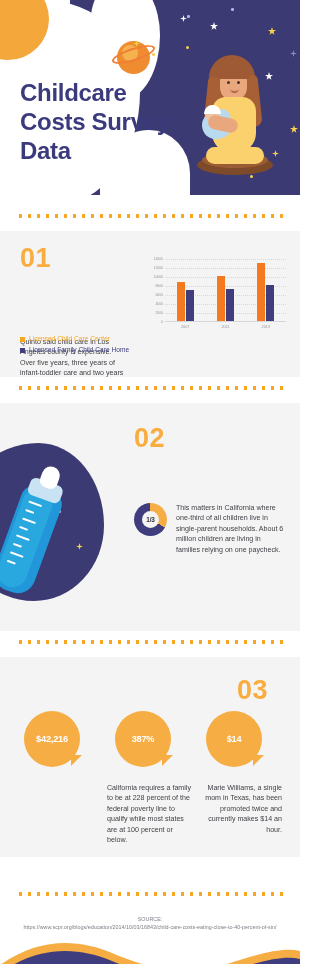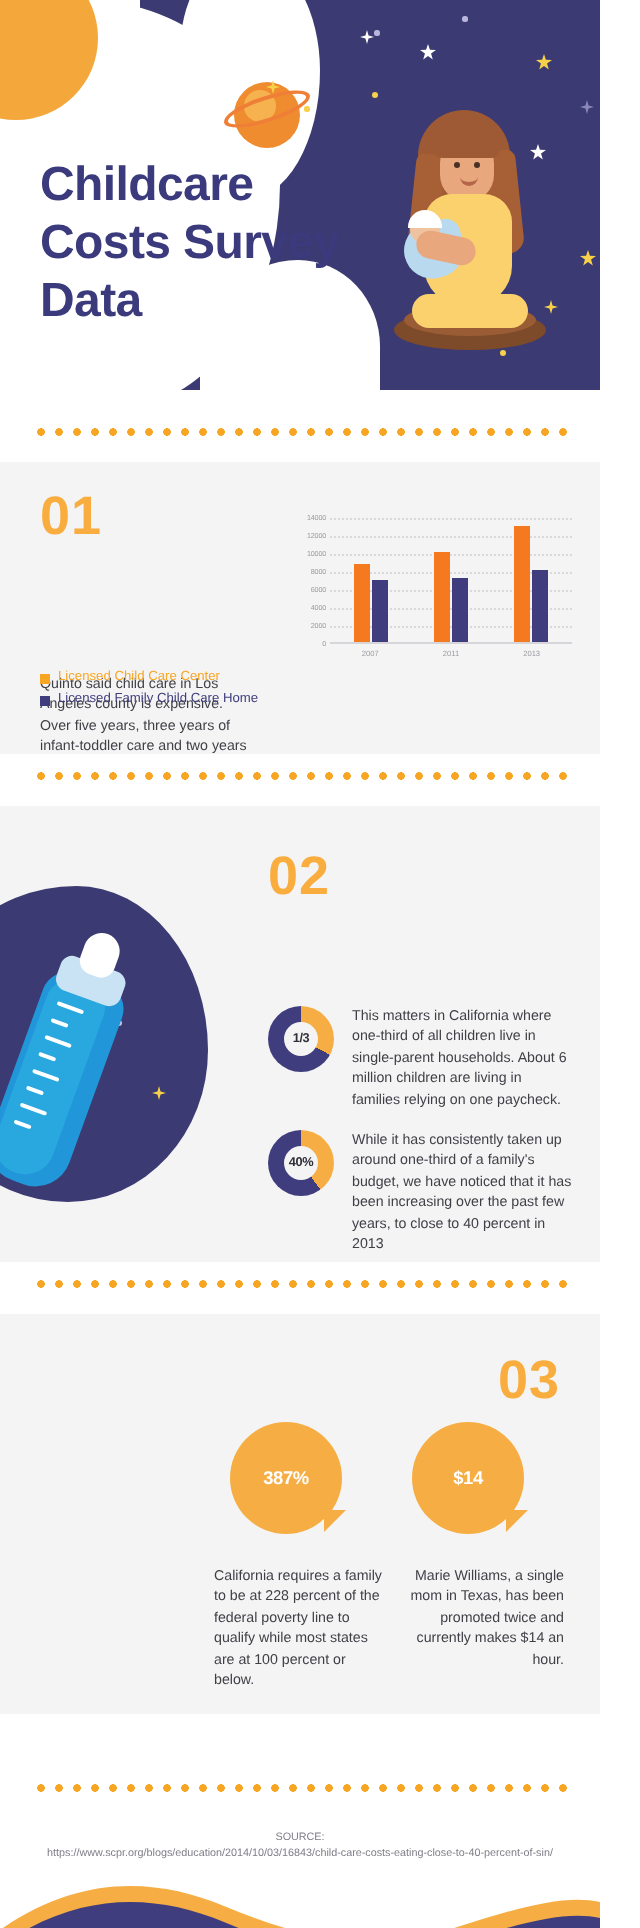--- a/index.html
+++ b/index.html
@@ -149,21 +149,21 @@
      background:#29a8e0; border-radius:11px 11px 15px 15px; }
   .bot-collar { position:absolute; left:4px; top:14px; width:34px; height:18px;
      background:#c9e2f4; border-radius:6px; }
   .bot-nipple { position:absolute; left:12px; top:-2px; width:18px; height:22px;
      background:#ffffff; border-radius:9px 9px 7px 7px; }
   .bot-ticks { position:absolute; left:9px; top:38px; width:17px; height:70px; }
   .bot-ticks i { position:absolute; left:0; height:2px; background:#ffffff; border-radius:1px; }
 
   
   .s03 { height:200px; }
-  .s03 .num { position:absolute; right:20px; top:18px; }
+  .s03 .num { position:absolute; right:32px; top:18px; }
   .stat-col { position:absolute; top:54px; width:86px; }
   .stat-col.c1 { left:16px; }
   .stat-col.c2 { left:107px; }
   .stat-col.c3 { left:198px;text-align:right; }
   .circle-wrap { position:relative; width:56px; height:60px; margin:0 auto 0 8px; }
   .big-circle { position:absolute; left:0; top:0; width:56px; height:56px;
      background:#f6ae44; border-radius:50%; display:flex; align-items:center; justify-content:center; }
   .big-circle span { font-size:9.2px; font-weight:bold; color:#ffffff; letter-spacing:-0.2px; }
   .corner-tri { position:absolute; left:47px; top:44px; width:0; height:0;
      border-left:11px solid #f6ae44; border-bottom:11px solid transparent; }
@@ -327,38 +327,36 @@
 
     <div class="stat one">
       <div class="donut" id="donut1" style="background: conic-gradient(rgb(246, 174, 68) 0deg, rgb(246, 174, 68) 118.8deg, rgb(63, 61, 125) 118.8deg, rgb(63, 61, 125) 360deg);">
         <div class="hole">
             <span>1/3</span>
           </div>
       </div>
       <p class="body-text copy">This matters in California where one-third of all children live in single-parent households. About 6 million children are living in families relying on one paycheck.</p>
     </div>
 
-    <div class="stat two">
-      <div class="donut" id="donut2" style="background: conic-gradient(rgb(246, 174, 68) 0deg, rgb(246, 174, 68) 144deg, rgb(63, 61, 125) 144deg, rgb(63, 61, 125) 360deg);">
-        <div class="hole">
-            <span>40%</span>
-          </div>
-      </div>
-      <p class="body-text copy">While it has consistently taken up around one-third of a family's budget, we have noticed that it has been increasing over the past few years, to close to 40 percent in 2013</p>
-    </div>
   </section>
 
   <div class="dots-divider">
     <div class="dots"></div>
   </div>
 
   <section class="sec s03">
     <div class="sec-num num">03</div>
 
     <div class="stat-col c1">
+      <div class="circle-wrap">
+        <div class="big-circle">
+          <span>$42,216</span>
+        </div>
+        <div class="corner-tri"></div>
+      </div>
     </div>
 
     <div class="stat-col c2">
       <div class="circle-wrap">
         <div class="big-circle">
           <span>387%</span>
         </div>
         <div class="corner-tri"></div>
       </div>
       <p class="body-text copy">California requires a family to be at 228 percent of the federal poverty line to qualify while most states are at 100 percent or below.</p>

